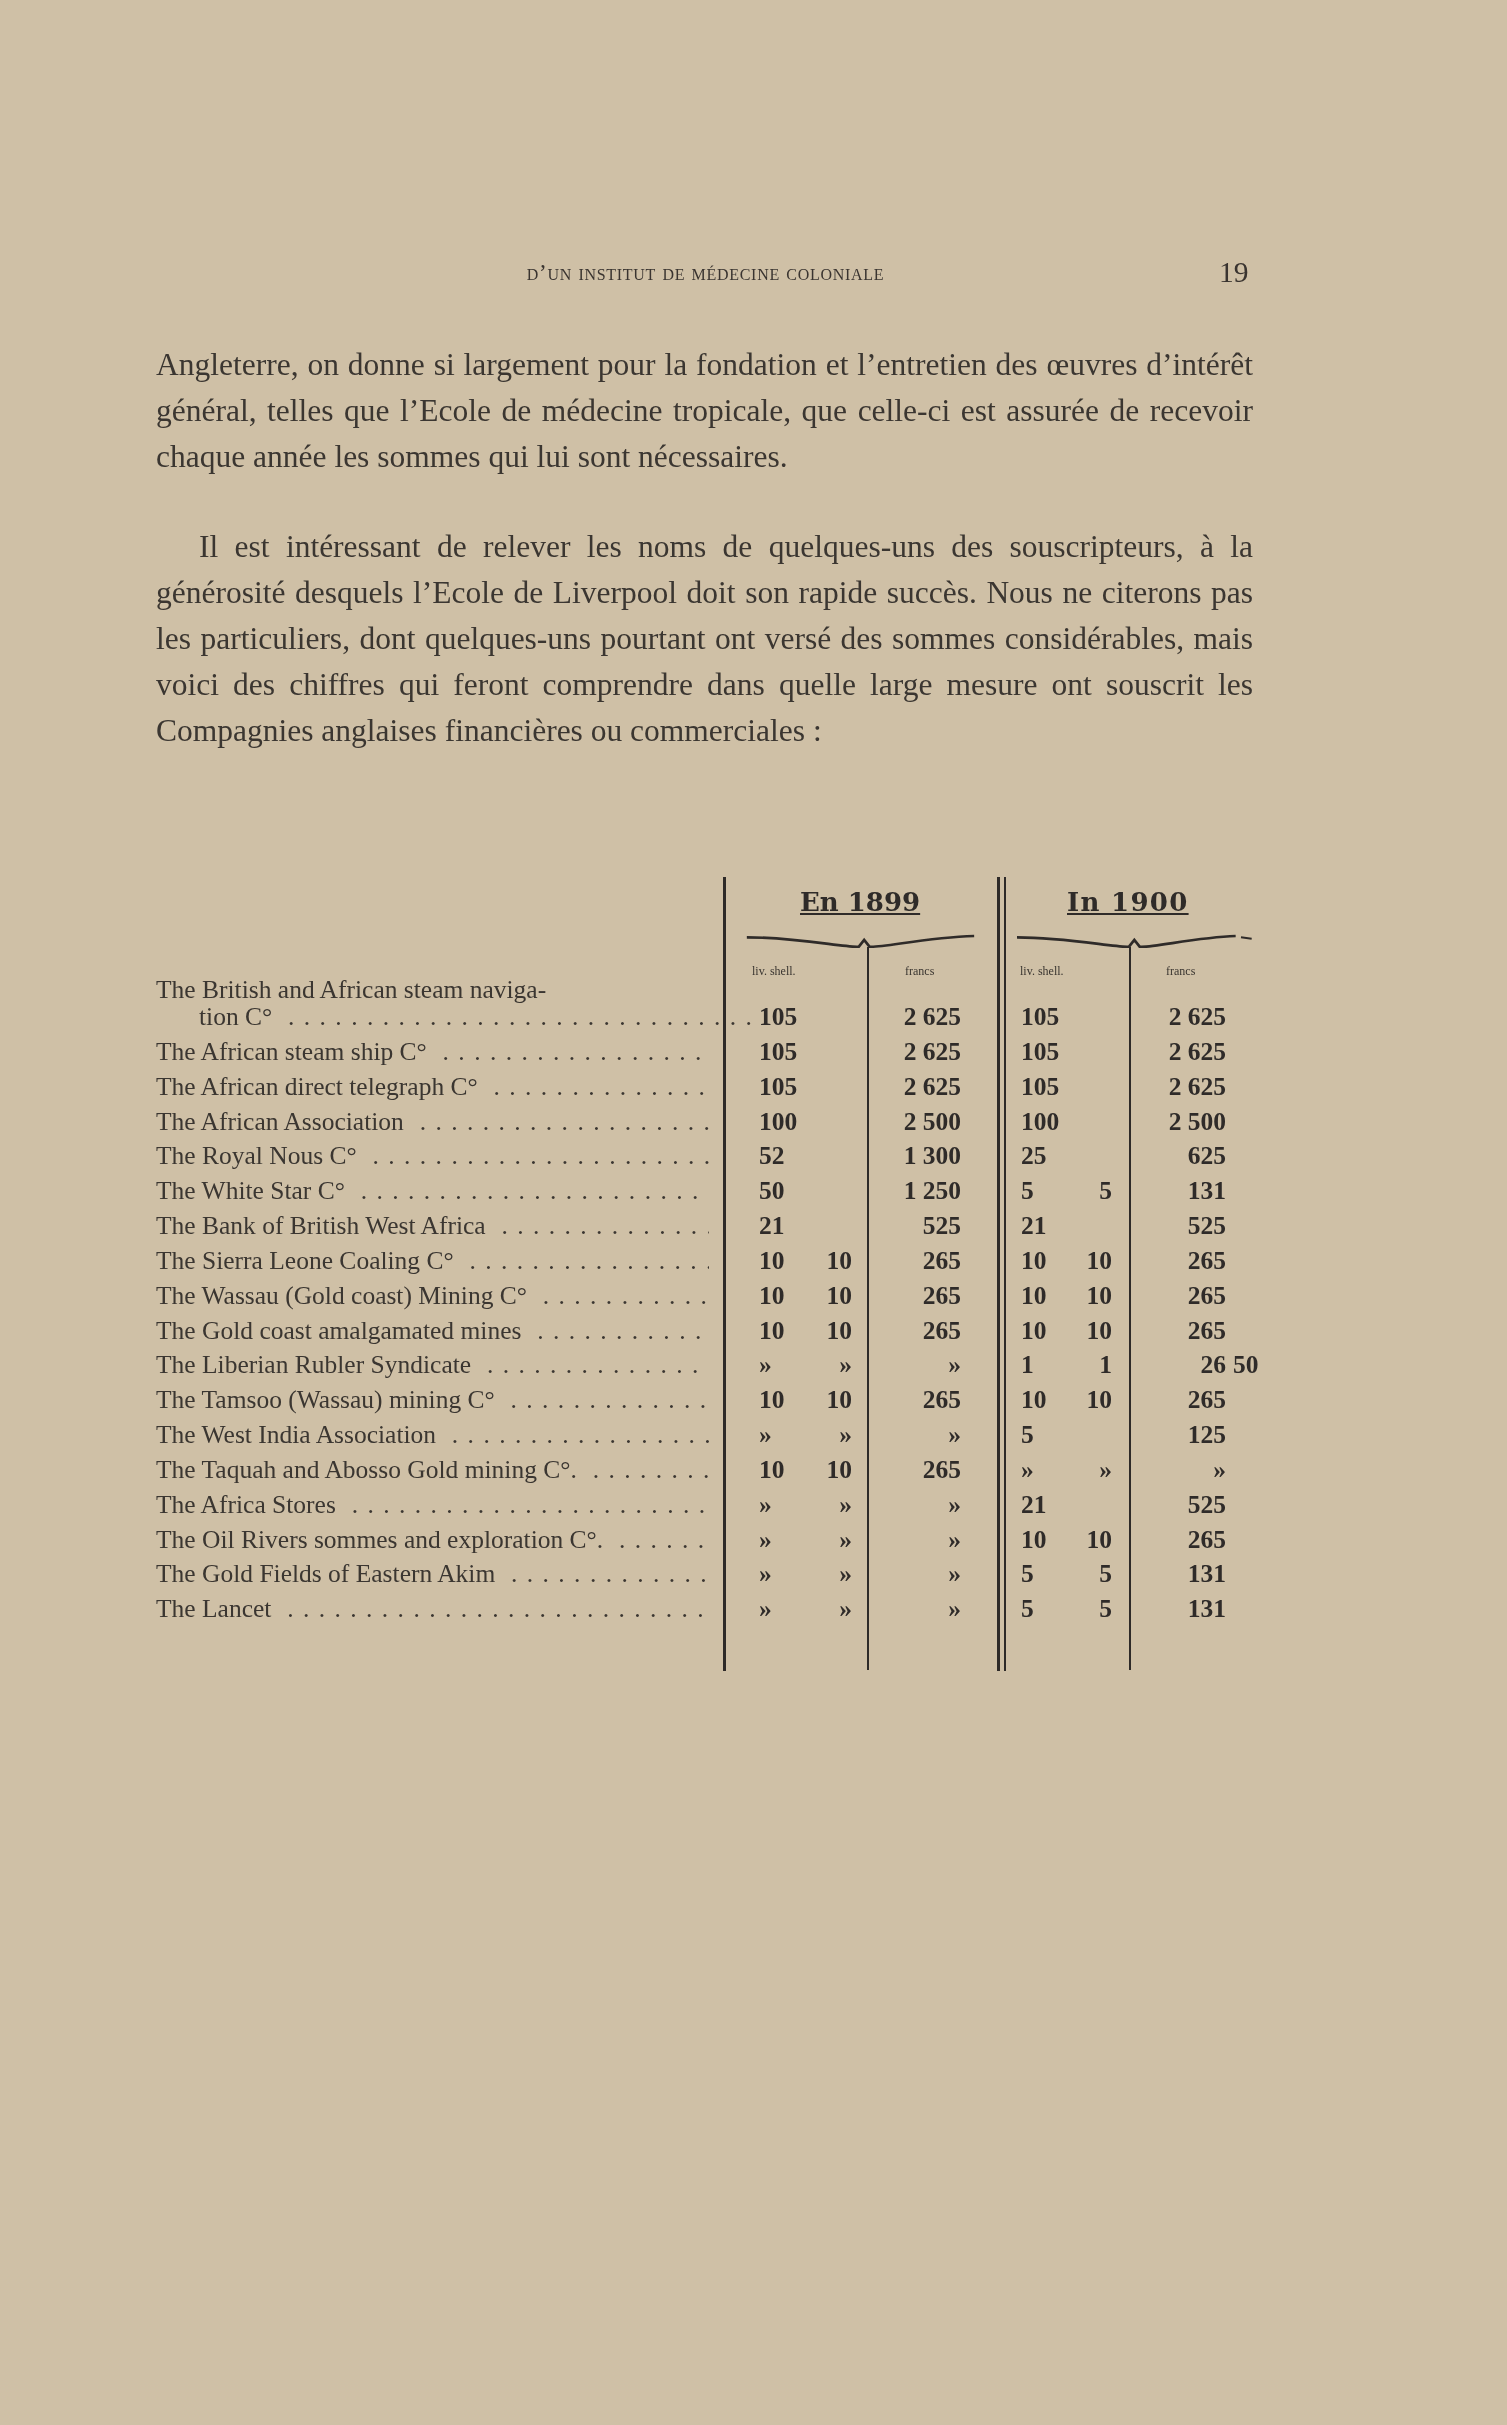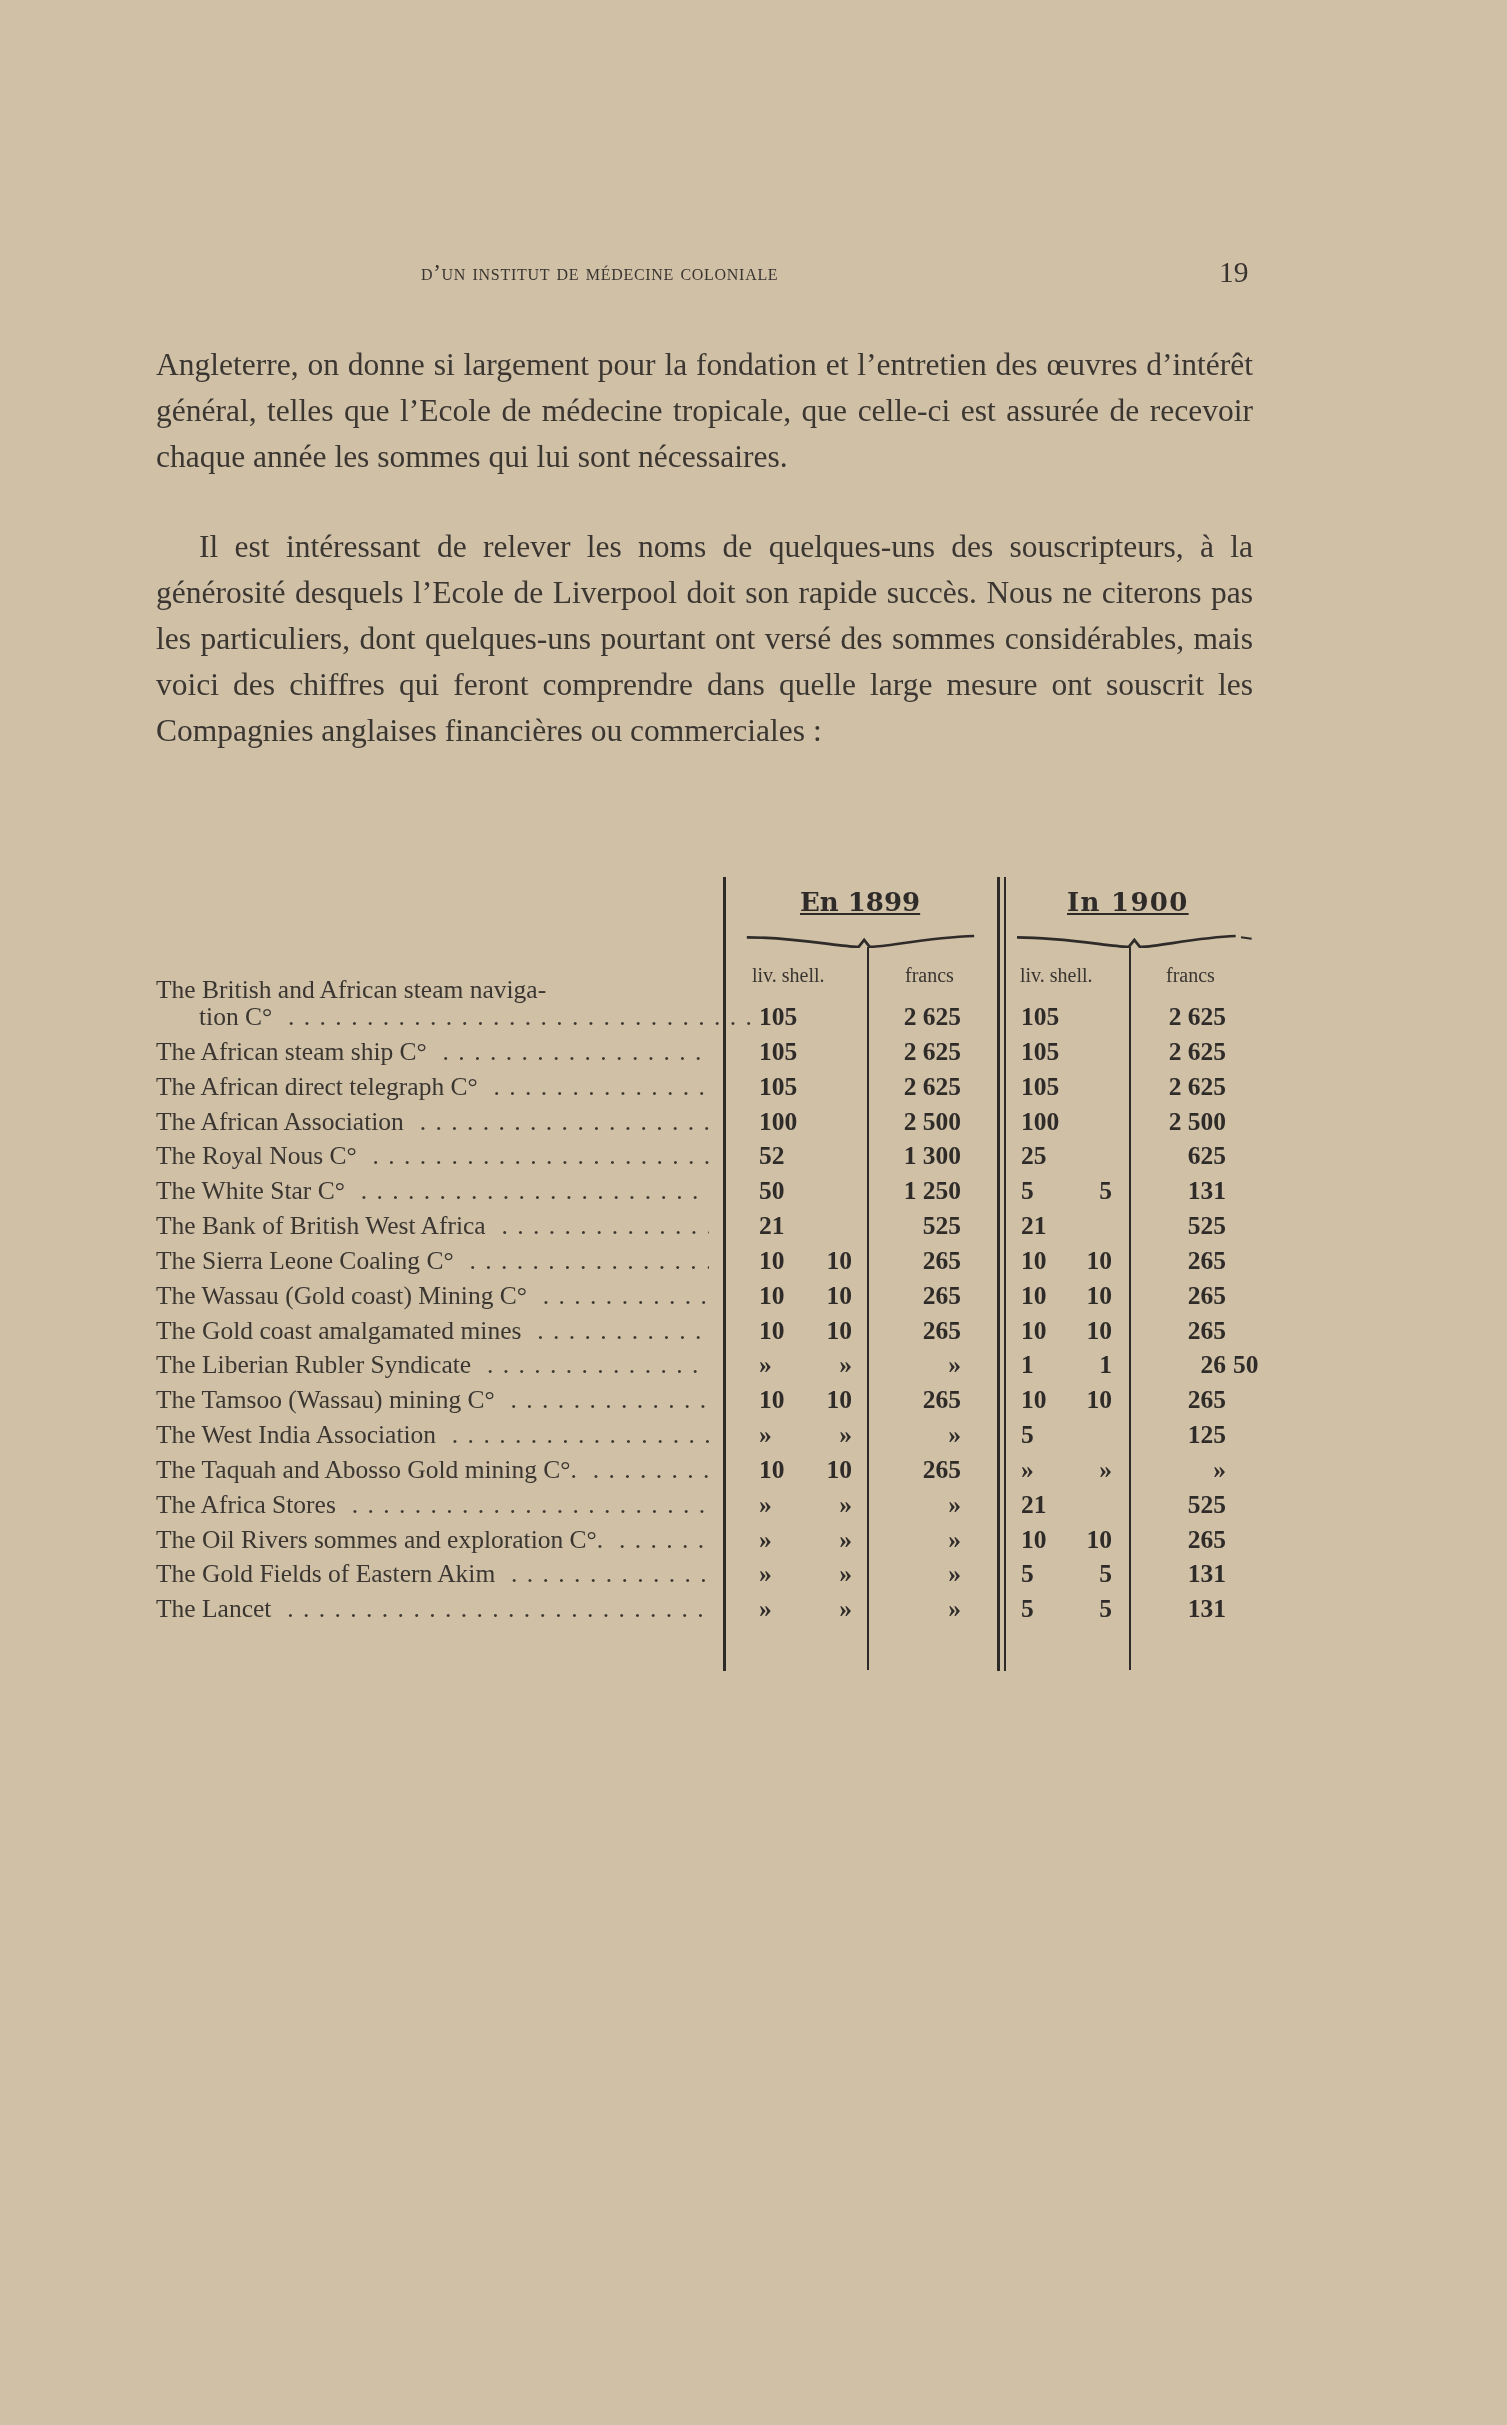--- a/index.html
+++ b/index.html
@@ -6,22 +6,22 @@
   body {
     width: 1508px; height: 2426px;
     background: #cfc0a6;
     font-family: "Liberation Serif", "DejaVu Serif", serif;
     color: #3a3530;
     position: relative;
     overflow: hidden;
   }
   .page { position: absolute; left: 0; top: 0; width: 1508px; height: 2426px; }
   .running-head {
-    position: absolute; top: 260px; left: 421px; width: 603px;
-    font-size: 23px; letter-spacing: 0.7px; text-align: left;
+    position: absolute; top: 260px; left: 404px; width: 603px;
+    font-size: 23px; letter-spacing: 0.7px; text-align: center;
     font-variant: small-caps; color: #3a3430;
   }
   .page-number {
     position: absolute; top: 256px; left: 1219px;
     font-size: 29.5px; color: #3a3430;
   }
   .para {
     position: absolute; left: 156px; width: 1097px;
     font-size: 31.5px; line-height: 46px;
     text-align: justify; text-align-last: left;
@@ -35,21 +35,21 @@
   
   .tbl { position: absolute; left: 156px; top: 857px; width: 1112px; height: 817px; }
   .vline { position: absolute; background: #2e2a28; width: 2.7px; }
   .vline.thin { width: 2px; }
   .year {
     position: absolute; top: 30px; font-family: "DejaVu Serif", serif;
     font-weight: bold; font-size: 26px; color: #2f2b29; text-decoration: underline;
   }
   .brace { position: absolute; top: 75px; height: 20px; }
   .unit {
-    position: absolute; top: 107px; font-size: 20px; color: #3a3530;
+    position: absolute; top: 107px; font-size: 12px; color: #3a3530;
     font-family: "Liberation Serif", serif;
   }
   .row { position: absolute; left: 0; width: 1112px; height: 35px; }
   .name {
     position: absolute; left: 0; width: 553px; font-size: 25.5px; line-height: 35px;
     white-space: nowrap; overflow: hidden; color: #3b3631;
   }
   .name .dots { letter-spacing: 9.4px; }
   .num {
     position: absolute; font-size: 25.5px; line-height: 35px; color: #2f2b29;

